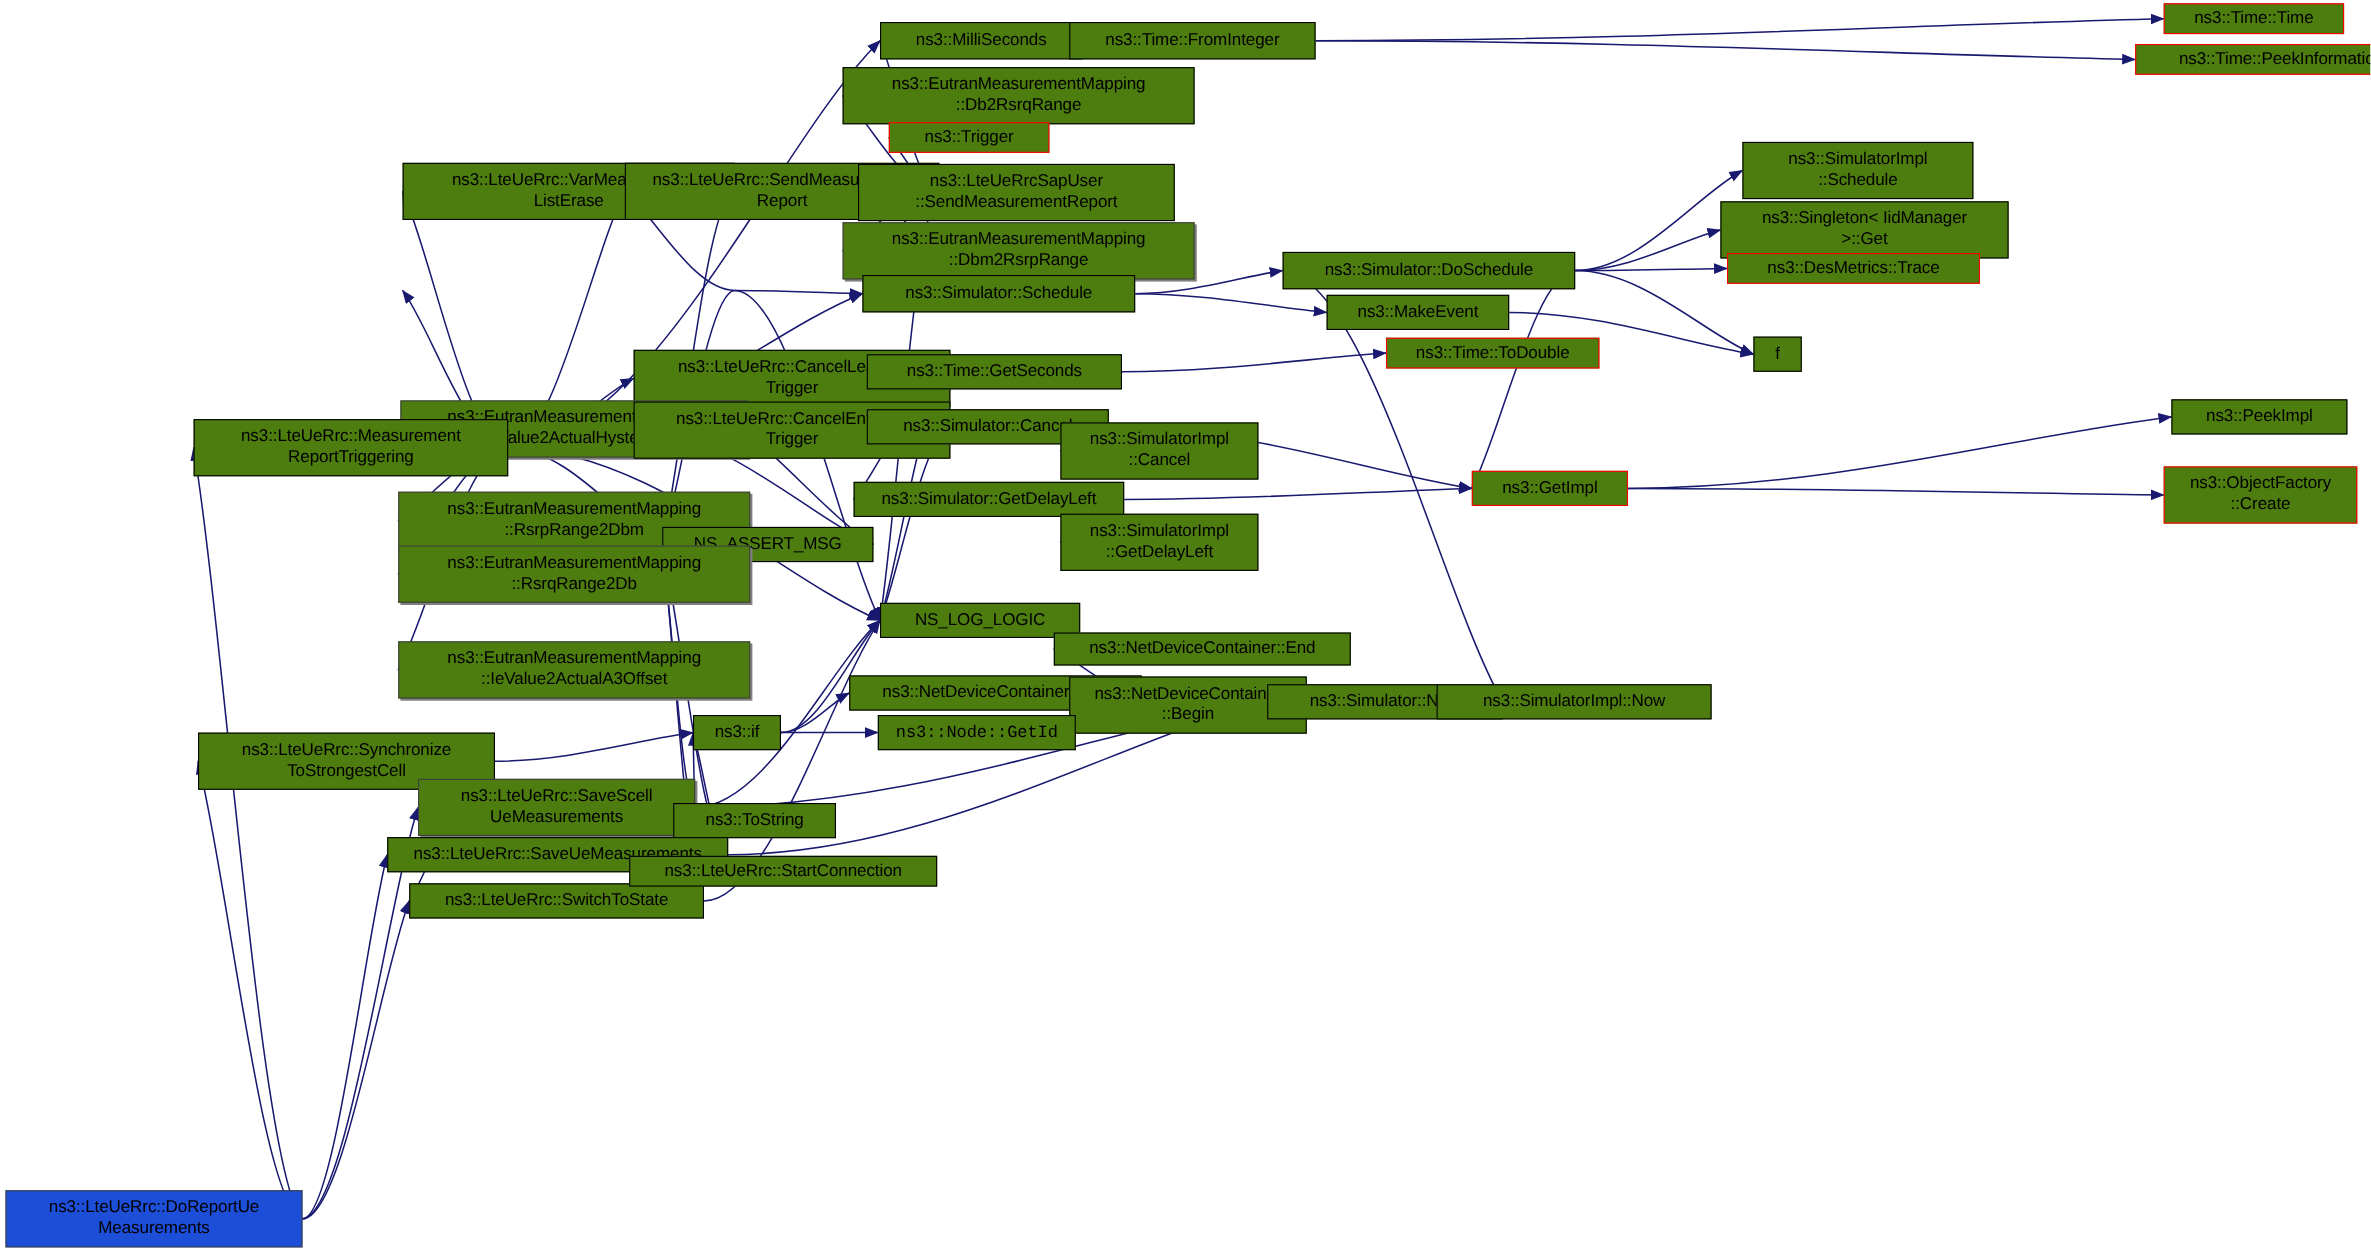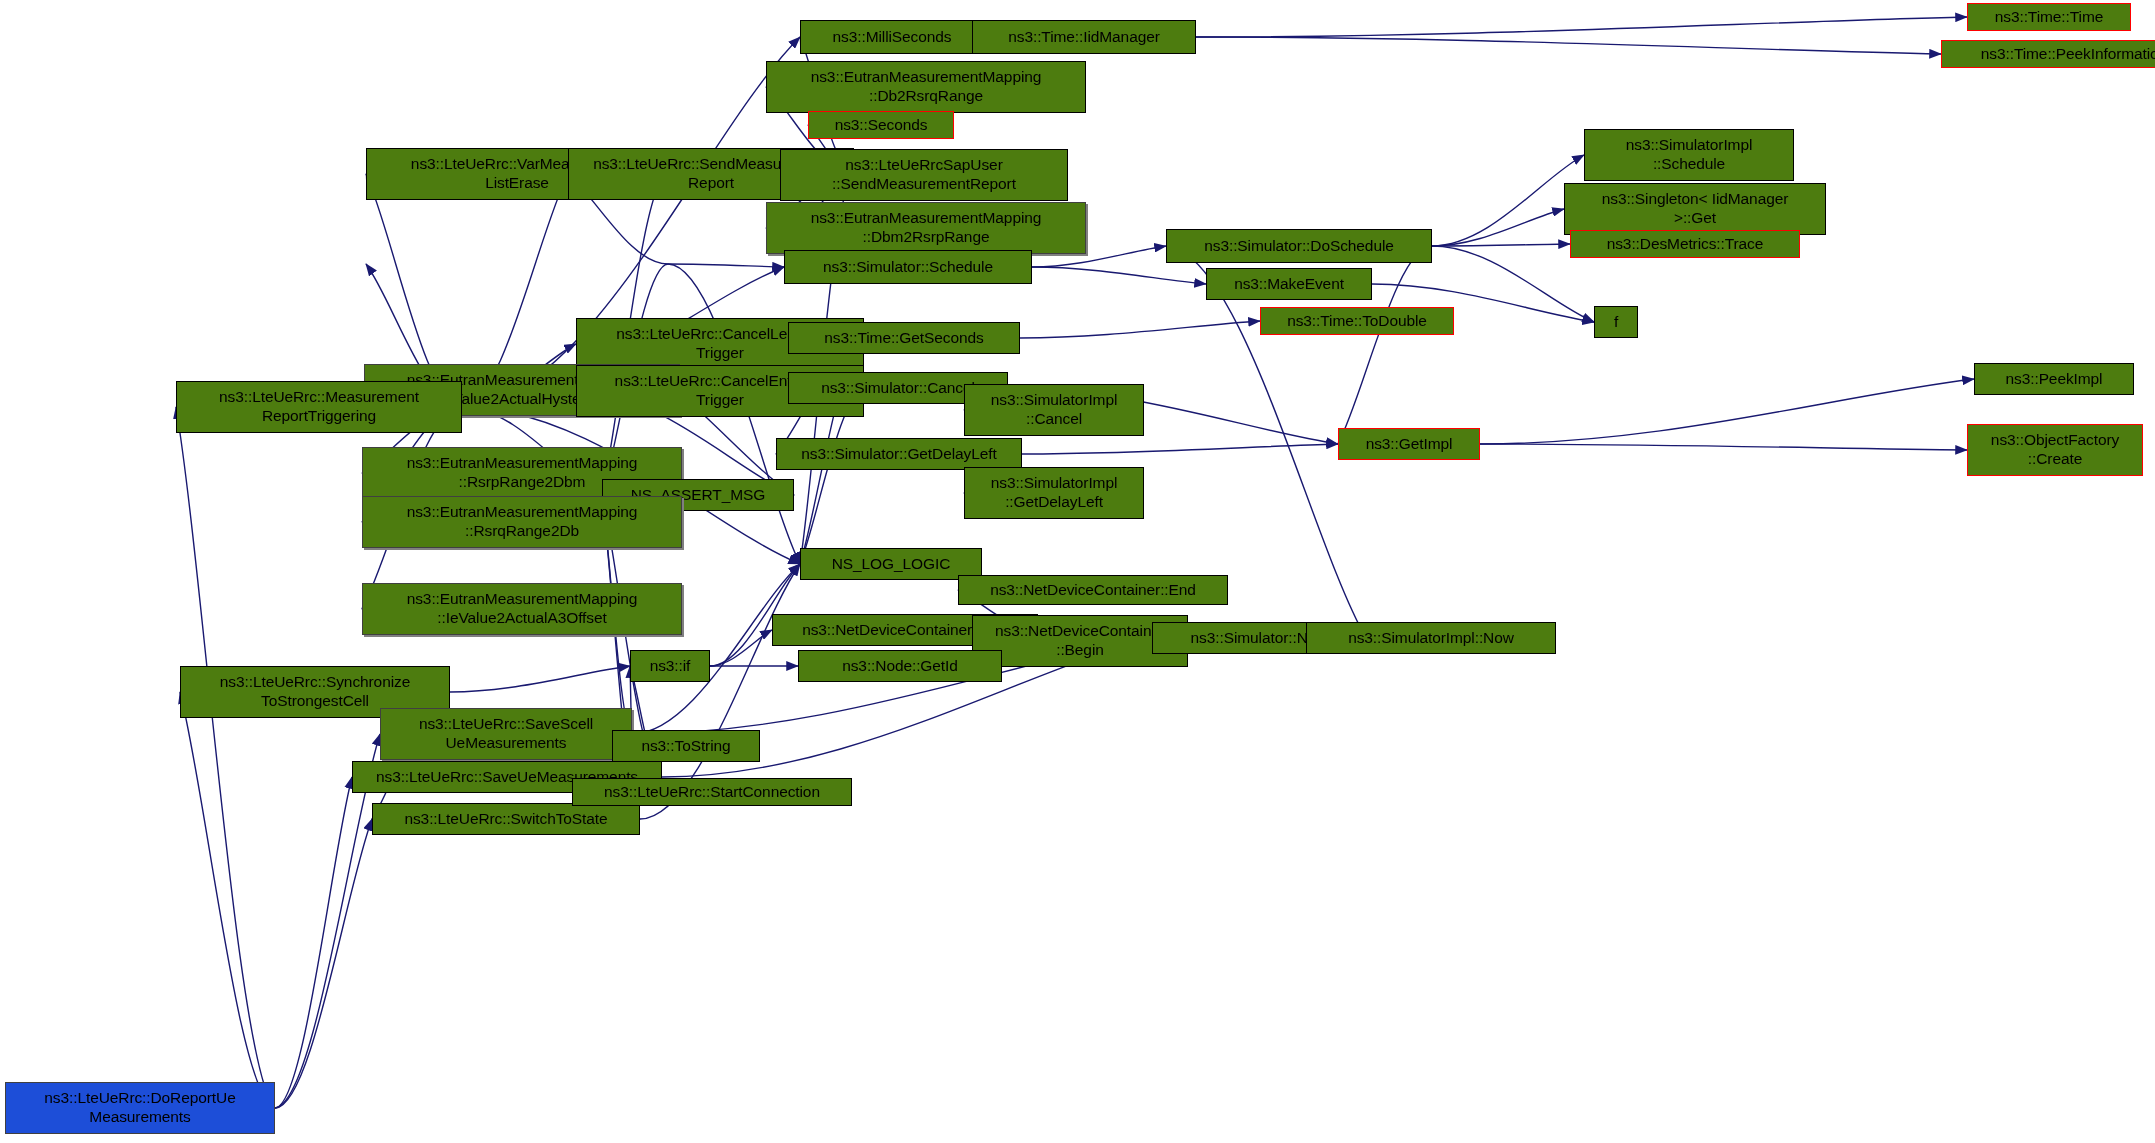--- a/index.html
+++ b/index.html
@@ -156,27 +156,27 @@
   <div id="node-layer">
       <div class="gnode current" style="left: 5px; top: 1082px; width: 270px; height: 52px;">ns3::LteUeRrc::DoReportUe
 Measurements</div>
       <div class="gnode" style="left: 366px; top: 148px; width: 302px; height: 52px;">ns3::LteUeRrc::VarMeasReport
 ListErase</div>
       <div class="gnode" style="left: 568px; top: 148px; width: 286px; height: 52px;">ns3::LteUeRrc::SendMeasurement
 Report</div>
       <div class="gnode" style="left: 800px; top: 20px; width: 184px; height: 34px;">ns3::MilliSeconds</div>
       <div class="gnode" style="left: 766px; top: 61px; width: 320px; height: 52px;">ns3::EutranMeasurementMapping
 ::Db2RsrqRange</div>
-      <div class="gnode red" style="left: 808px; top: 111px; width: 146px; height: 28px;">ns3::Seconds</div>
+      <div class="gnode red" style="left: 808px; top: 111px; width: 146px; height: 28px;">ns3::Trigger</div>
       <div class="gnode" style="left: 780px; top: 149px; width: 288px; height: 52px;">ns3::LteUeRrcSapUser
 ::SendMeasurementReport</div>
       <div class="gnode shadowed" style="left: 766px; top: 202px; width: 320px; height: 52px;">ns3::EutranMeasurementMapping
 ::Dbm2RsrpRange</div>
       <div class="gnode" style="left: 784px; top: 250px; width: 248px; height: 34px;">ns3::Simulator::Schedule</div>
-      <div class="gnode" style="left: 972px; top: 20px; width: 224px; height: 34px;">ns3::Time::IidManager</div>
+      <div class="gnode" style="left: 972px; top: 20px; width: 224px; height: 34px;">ns3::Time::FromInteger</div>
       <div class="gnode red" style="left: 1967px; top: 3px; width: 164px; height: 28px;">ns3::Time::Time</div>
       <div class="gnode red" style="left: 1941px; top: 40px; width: 266px; height: 28px;">ns3::Time::PeekInformation</div>
       <div class="gnode" style="left: 1584px; top: 129px; width: 210px; height: 52px;">ns3::SimulatorImpl
 ::Schedule</div>
       <div class="gnode" style="left: 1564px; top: 183px; width: 262px; height: 52px;">ns3::Singleton&lt; IidManager
 &gt;::Get</div>
       <div class="gnode" style="left: 1166px; top: 229px; width: 266px; height: 34px;">ns3::Simulator::DoSchedule</div>
       <div class="gnode red" style="left: 1570px; top: 230px; width: 230px; height: 28px;">ns3::DesMetrics::Trace</div>
       <div class="gnode" style="left: 1206px; top: 268px; width: 166px; height: 32px;">ns3::MakeEvent</div>
       <div class="gnode" style="left: 576px; top: 318px; width: 288px; height: 52px;">ns3::LteUeRrc::CancelLeaving
@@ -208,21 +208,21 @@
       <div class="gnode" style="left: 800px; top: 548px; width: 182px; height: 32px;">NS_LOG_LOGIC</div>
       <div class="gnode" style="left: 958px; top: 575px; width: 270px; height: 30px;">ns3::NetDeviceContainer::End</div>
       <div class="gnode shadowed" style="left: 362px; top: 583px; width: 320px; height: 52px;">ns3::EutranMeasurementMapping
 ::IeValue2ActualA3Offset</div>
       <div class="gnode" style="left: 772px; top: 614px; width: 266px; height: 32px;">ns3::NetDeviceContainer::Add</div>
       <div class="gnode" style="left: 972px; top: 615px; width: 216px; height: 52px;">ns3::NetDeviceContainer
 ::Begin</div>
       <div class="gnode" style="left: 1152px; top: 622px; width: 214px; height: 32px;">ns3::Simulator::Now</div>
       <div class="gnode" style="left: 1306px; top: 622px; width: 250px; height: 32px;">ns3::SimulatorImpl::Now</div>
       <div class="gnode" style="left: 630px; top: 650px; width: 80px; height: 32px;">ns3::if</div>
-      <div class="gnode" style="left: 798px; top: 650px; width: 204px; height: 32px;">ns3::Node::GetId</div>
+      <div class="gnode" style="left: 798px; top: 650px; width: 180px; height: 32px; font-family: Liberation Mono, monospace;">ns3::Node::GetId</div>
       <div class="gnode" style="left: 180px; top: 666px; width: 270px; height: 52px;">ns3::LteUeRrc::Synchronize
 ToStrongestCell</div>
       <div class="gnode shadowed" style="left: 380px; top: 708px; width: 252px; height: 52px;">ns3::LteUeRrc::SaveScell
 UeMeasurements</div>
       <div class="gnode" style="left: 612px; top: 730px; width: 148px; height: 32px;">ns3::ToString</div>
       <div class="gnode" style="left: 352px; top: 761px; width: 310px; height: 32px;">ns3::LteUeRrc::SaveUeMeasurements</div>
       <div class="gnode" style="left: 372px; top: 803px; width: 268px; height: 32px;">ns3::LteUeRrc::SwitchToState</div>
       <div class="gnode" style="left: 572px; top: 778px; width: 280px; height: 28px;">ns3::LteUeRrc::StartConnection</div>
     </div>
 </div>

